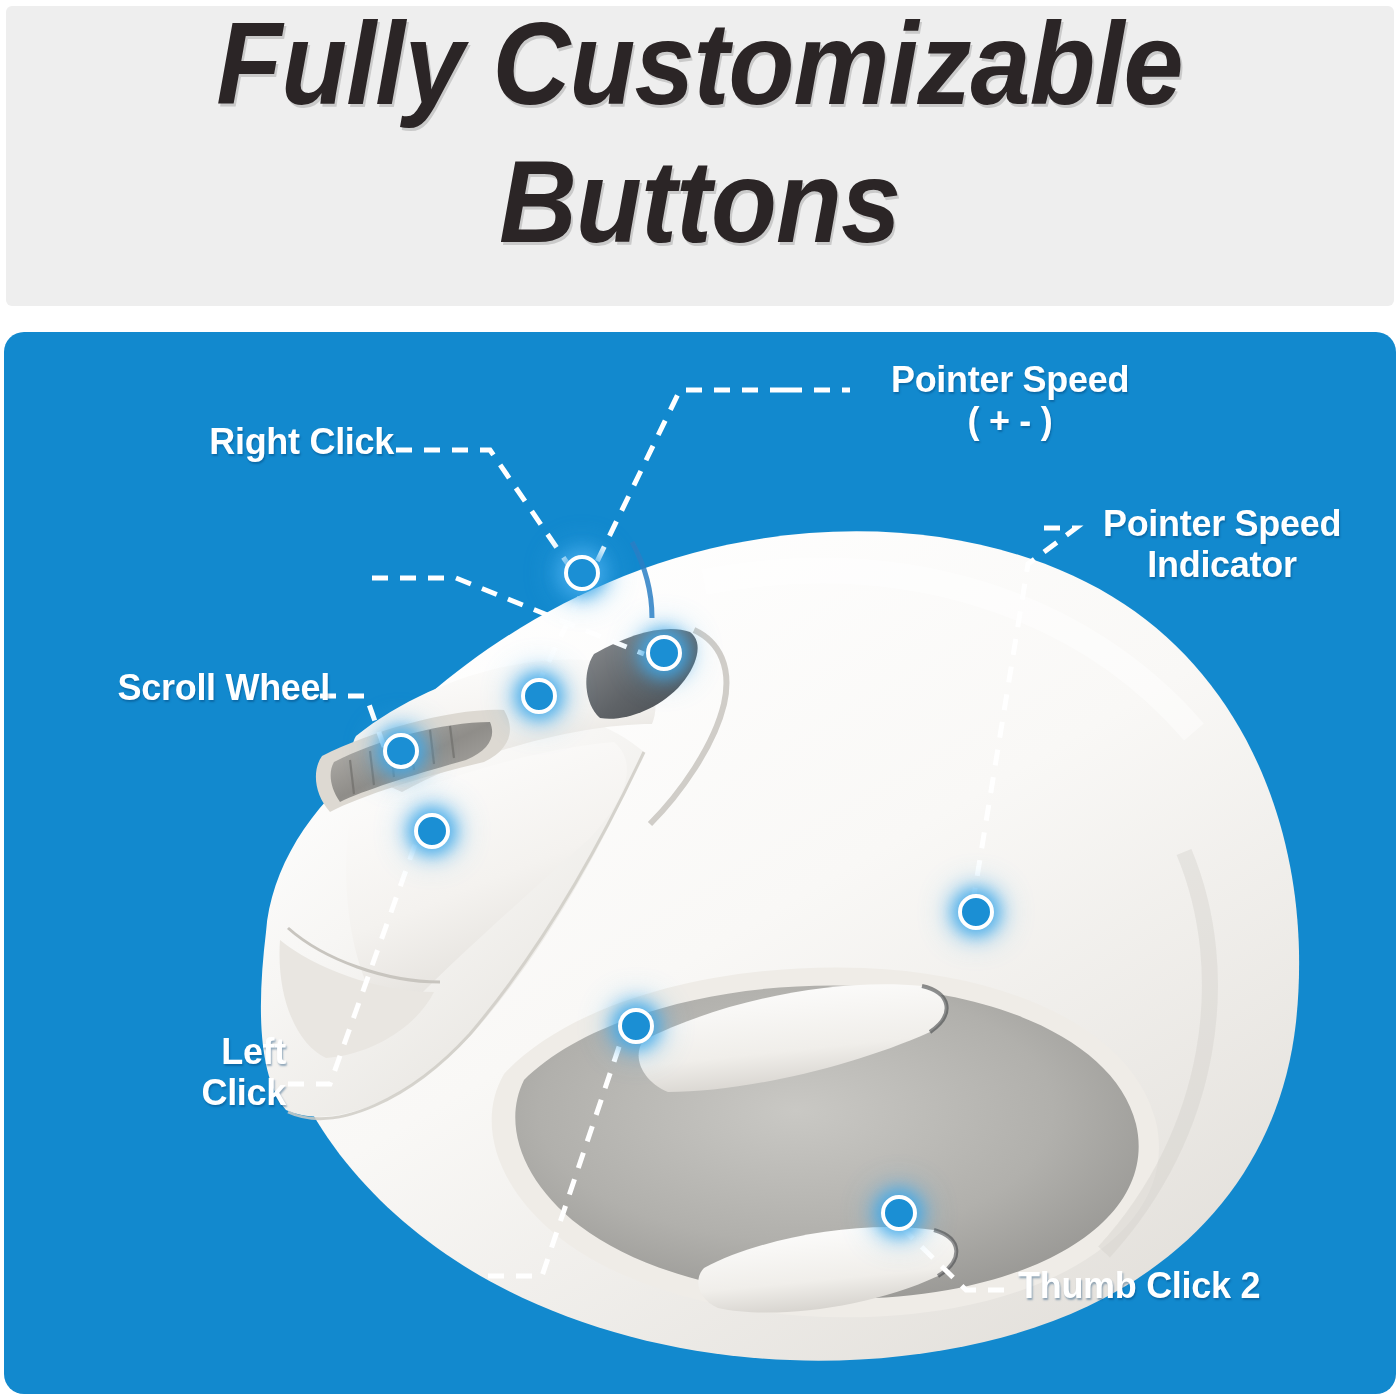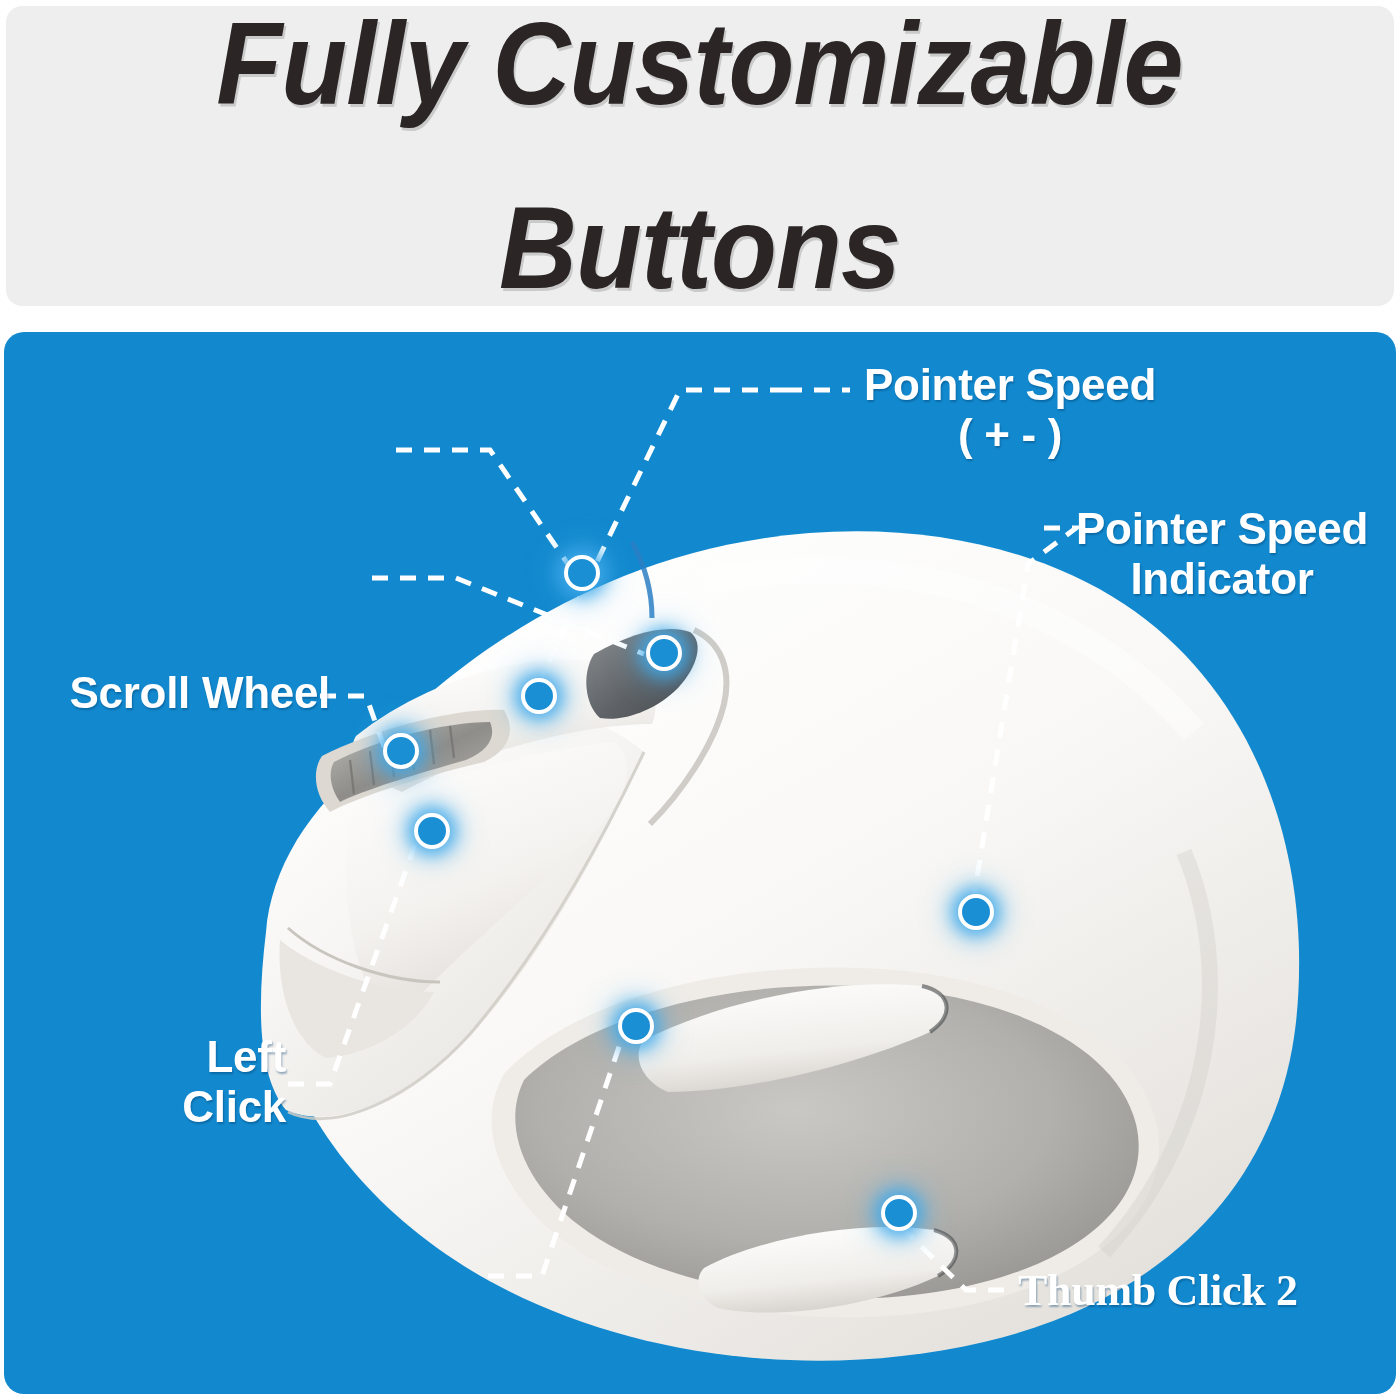--- a/index.html
+++ b/index.html
@@ -4,22 +4,22 @@
 <style>
   html,body{margin:0;padding:0;background:#ffffff;}
   body{width:1400px;height:1400px;overflow:hidden;
        font-family:"Liberation Sans","DejaVu Sans",sans-serif;}
 
   #stage{position:relative;width:1400px;height:1400px;background:#ffffff;}
 
   
   .header-card{
     position:absolute;left:6px;top:6px;width:1388px;height:300px;
-    background:#eeeeee;border-radius:16px;
-    display:flex;flex-direction:column;align-items:center;justify-content:space-between;
+    background:#eeeeee;border-radius:6px;
+    display:flex;flex-direction:column;align-items:center;justify-content:flex-start;
   }
   .title-line{
     color:#2b2526;
     font-family:"Liberation Sans","DejaVu Sans",sans-serif;
     font-weight:bold;font-style:italic;
     letter-spacing:-1px;
     text-shadow:2px 3px 0 rgba(120,120,120,.30);
     white-space:nowrap;
     line-height:1;
   }
@@ -32,26 +32,26 @@
     background:#1289ce;border-radius:20px;overflow:hidden;
   }
 
   
   .mouse-layer{position:absolute;inset:0;}
 
   
   .lbl{
     position:absolute;color:#ffffff;font-weight:bold;
     font-family:"Liberation Sans","DejaVu Sans",sans-serif;
-    font-size:44px;line-height:1.13;white-space:pre-line;
+    font-size:36px;line-height:1.13;white-space:pre-line;
     text-shadow:1px 2px 2px rgba(0,60,110,.40);
     letter-spacing:-.3px;
   }
   .lbl.r{text-align:right;}
-  .lbl.l{text-align:left;font-family:Liberation Serif, serif;}
+  .lbl.l{text-align:left;}
   .lbl.c{text-align:center;}
 
   
   .dot{
     position:absolute;width:36px;height:36px;border-radius:50%;
     background:#1b8fd4;border:4px solid #ffffff;box-sizing:border-box;
     box-shadow:0 0 16px 6px rgba(62,168,233,.85),0 0 30px 10px rgba(80,180,240,.45);
   }
 
   
@@ -229,20 +229,21 @@
 
     <div class="dot" style="left:560px;top:223px"></div>
     <div class="dot" style="left:642px;top:303px"></div>
     <div class="dot" style="left:379px;top:401px"></div>
     <div class="dot" style="left:410px;top:481px"></div>
     <div class="dot" style="left:614px;top:676px"></div>
     <div class="dot" style="left:877px;top:863px"></div>
     <div class="dot" style="left:517px;top:346px"></div>
     <div class="dot" style="left:954px;top:562px"></div>
 
+    <div class="lbl r" style="left:0px;top:90px;width:390px">Right Click</div>
 
 
     <div class="lbl r" style="left:12px;top:336px;width:314px">Scroll Wheel</div>
 
     <div class="lbl r" style="left:0px;top:700px;width:282px">Left
 Click</div>
 
 
     <div class="lbl l" style="left:1014px;top:934px;width:378px">Thumb Click 2</div>
 

